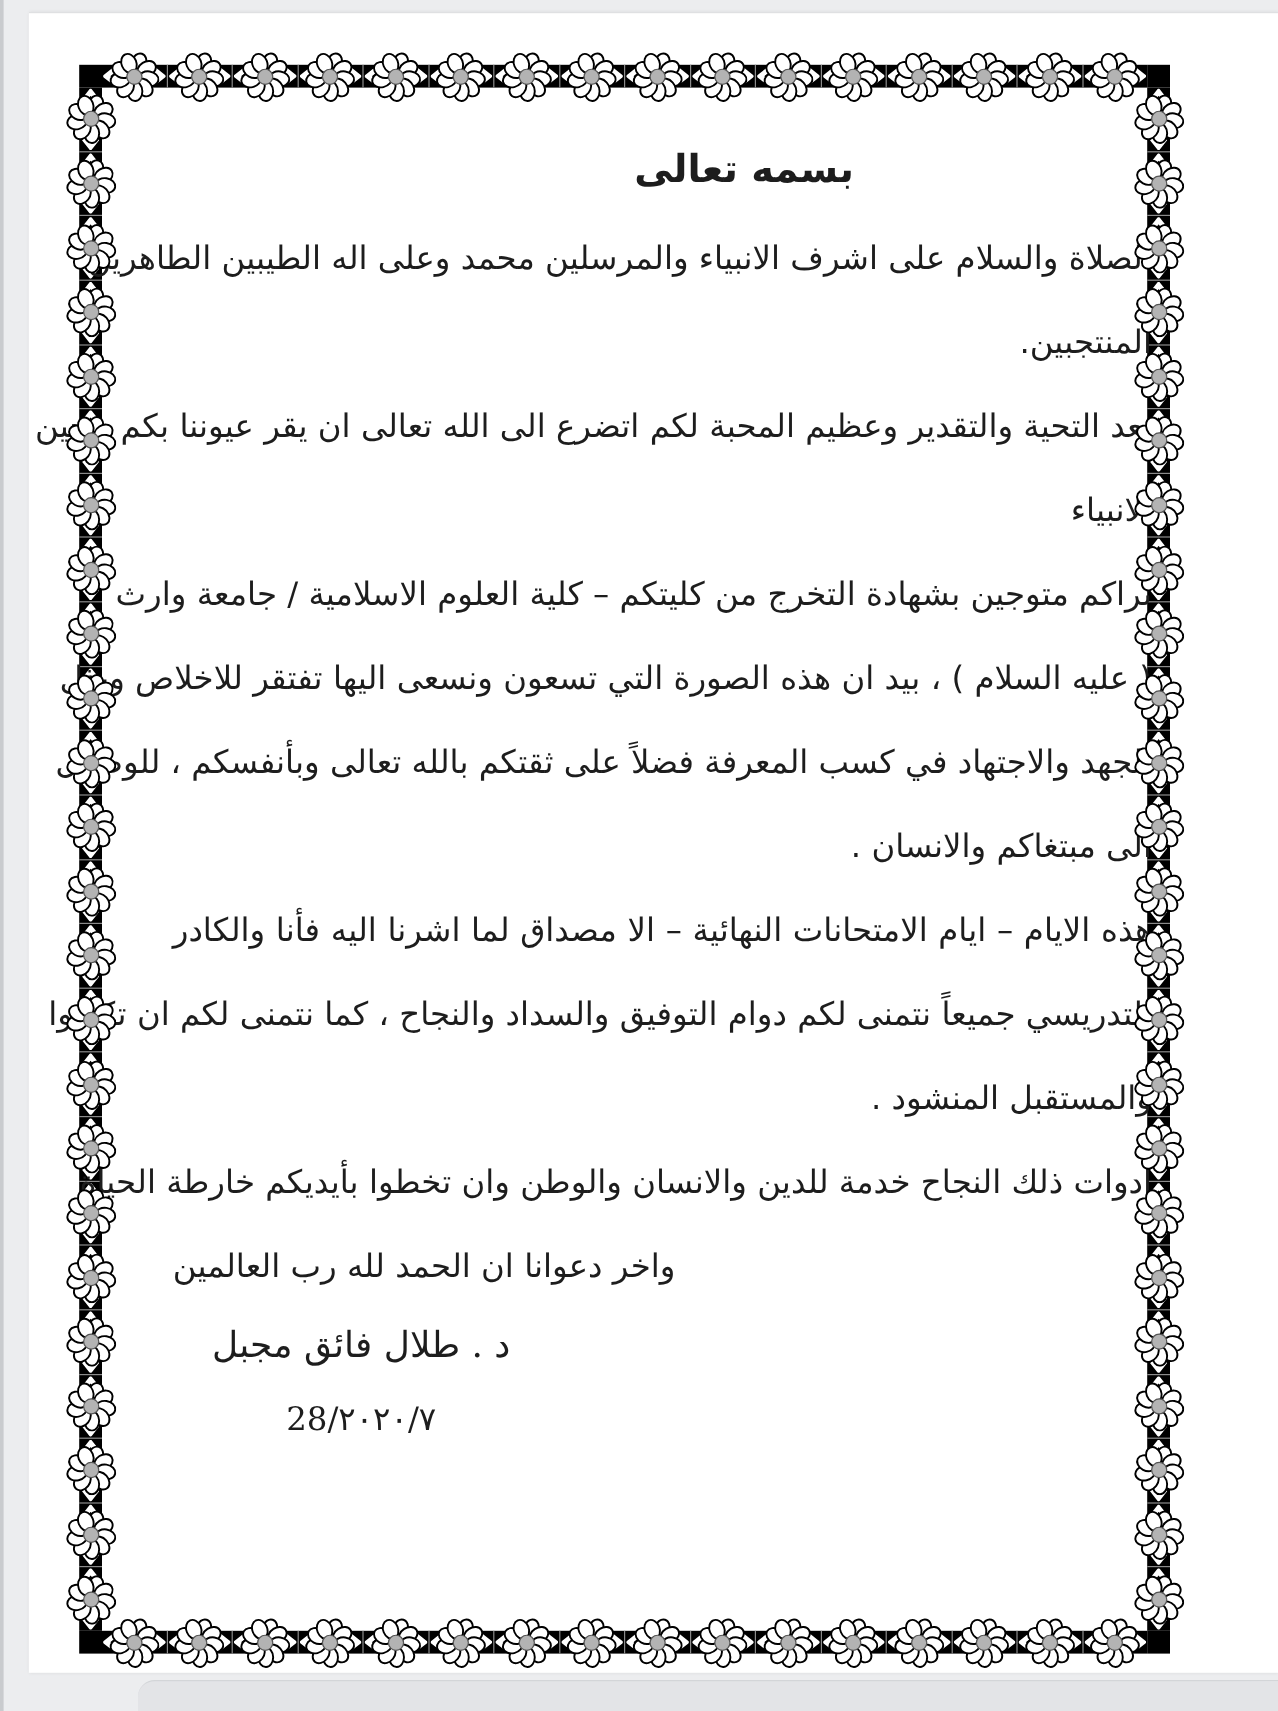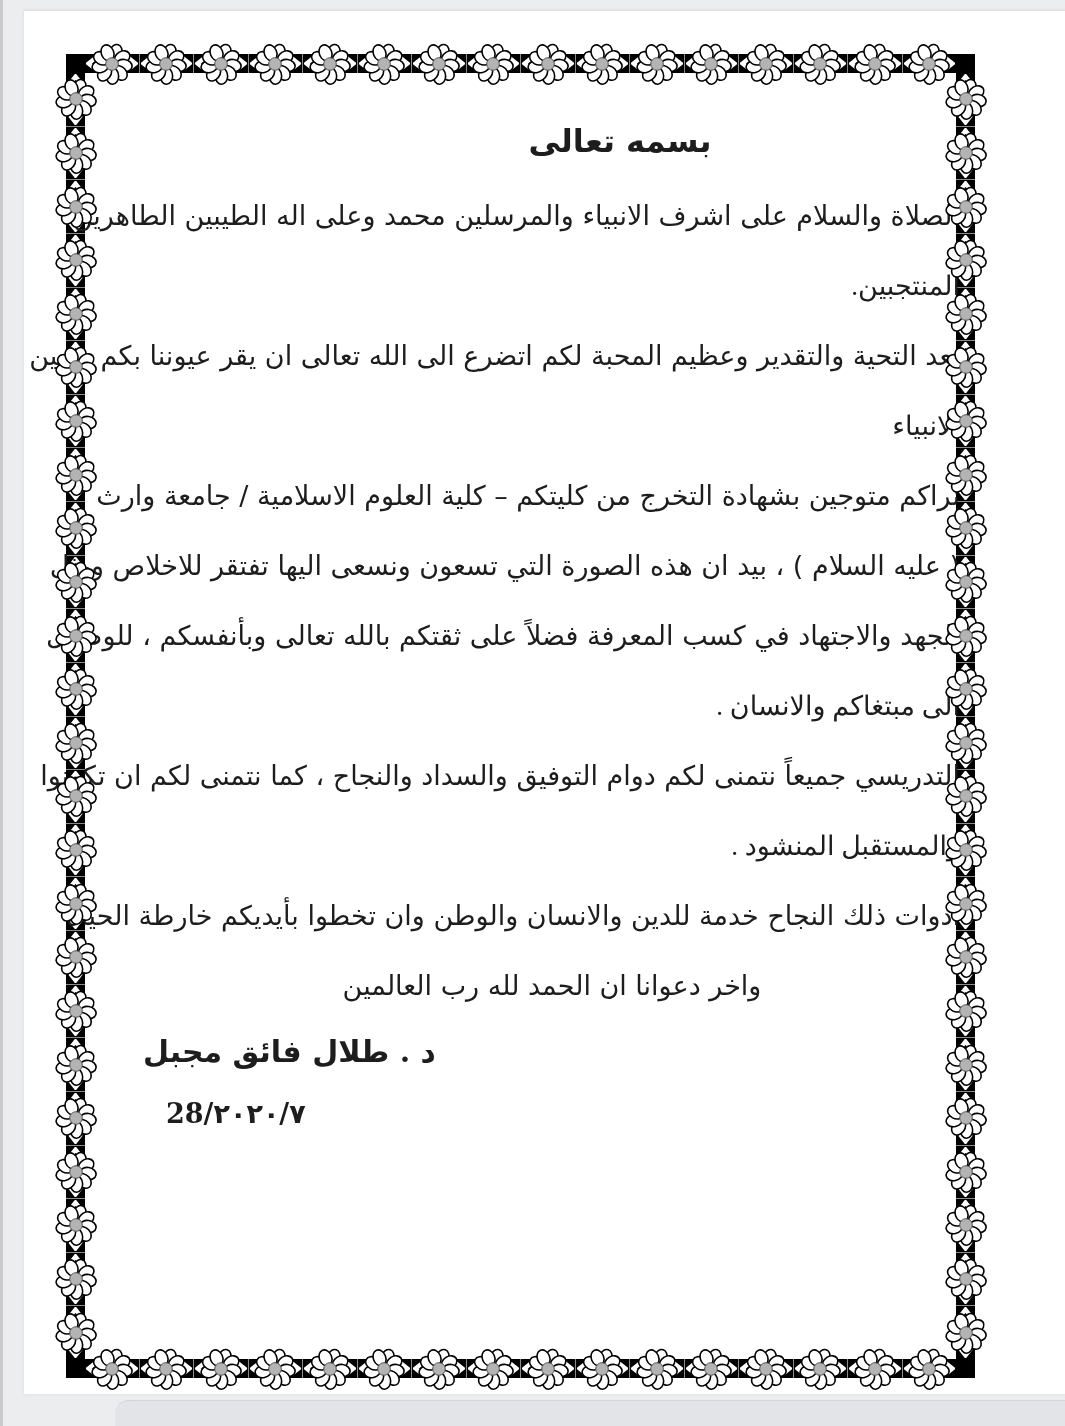--- a/index.html
+++ b/index.html
@@ -54,25 +54,25 @@
   .basmala{
     height:70px;line-height:60px;text-align:center;
     transform:translateX(68px);
     font-family:"DejaVu Serif","DejaVu Sans",serif;
     font-size:32px;font-weight:600;white-space:nowrap;
   }
   .line{
     height:70px;line-height:70px;font-size:27px;white-space:nowrap;
   }
   .align-justify{text-align:justify;text-align-last:justify;}
-  .align-right{text-align:right;font-family:Liberation Serif, serif;}
-  .align-center{text-align:center;}
+  .align-right{text-align:right;}
+  .align-center{text-align:left;}
   .signature{
-    width:270px;margin-left:22px;margin-right:auto;text-align:left;
-    font-family:"DejaVu Serif","DejaVu Sans",serif;font-weight:bold;
+    width:270px;margin-left:22px;margin-right:auto;text-align:center;
+    font-family:"DejaVu Serif","DejaVu Sans",serif;font-weight:normal;
   }
   .sig-name{font-size:30px;line-height:62px;white-space:nowrap;}
   .sig-title{font-size:29px;line-height:62px;white-space:nowrap;}
   .sig-date{font-size:27px;line-height:62px;letter-spacing:2px;white-space:nowrap;}
 </style>
 </head>
 <body>
 
 <div class="viewer-edge"></div>
 
@@ -1697,20 +1697,21 @@
     <div class="basmala">بسمه تعالى</div>
     <div id="body-lines">
         <div class="line align-justify">الصلاة والسلام على اشرف الانبياء والمرسلين محمد وعلى اله الطيبين الطاهرين</div>
         <div class="line align-right">المنتجبين.</div>
         <div class="line align-justify">بعد التحية والتقدير وعظيم المحبة لكم اتضرع الى الله تعالى ان يقر عيوننا بكم ، حين</div>
         <div class="line align-right">الانبياء</div>
         <div class="line align-justify">نراكم متوجين بشهادة التخرج من كليتكم – كلية العلوم الاسلامية / جامعة وارث</div>
         <div class="line align-justify">( عليه السلام ) ، بيد ان هذه الصورة التي تسعون ونسعى اليها تفتقر للاخلاص وبذل</div>
         <div class="line align-justify">الجهد والاجتهاد في كسب المعرفة فضلاً على ثقتكم بالله تعالى وبأنفسكم ، للوصول</div>
         <div class="line align-right">الى مبتغاكم والانسان .</div>
+        <div class="line align-justify">هذه الايام – ايام الامتحانات النهائية – الا مصداق لما اشرنا اليه فأنا والكادر</div>
         <div class="line align-justify">التدريسي جميعاً نتمنى لكم دوام التوفيق والسداد والنجاح ، كما نتمنى لكم ان تكونوا</div>
         <div class="line align-right">والمستقبل المنشود .</div>
         <div class="line align-justify">ادوات ذلك النجاح خدمة للدين والانسان والوطن وان تخطوا بأيديكم خارطة الحياة</div>
         <div class="line align-center">واخر دعوانا ان الحمد لله رب العالمين</div>
       </div>
     <div class="signature">
       <div class="sig-name">د . طلال فائق مجبل</div>
       <div class="sig-date">٢٠٢٠/٧/28</div>
     </div>
   </div>

